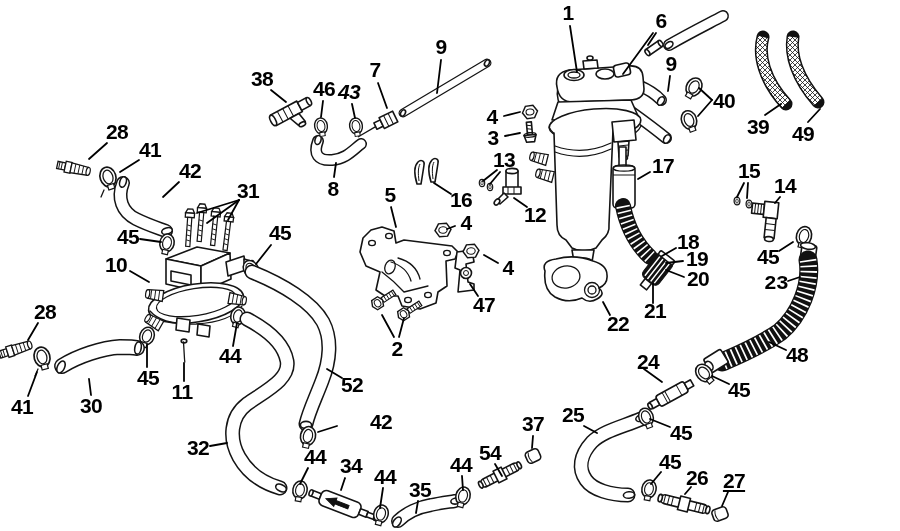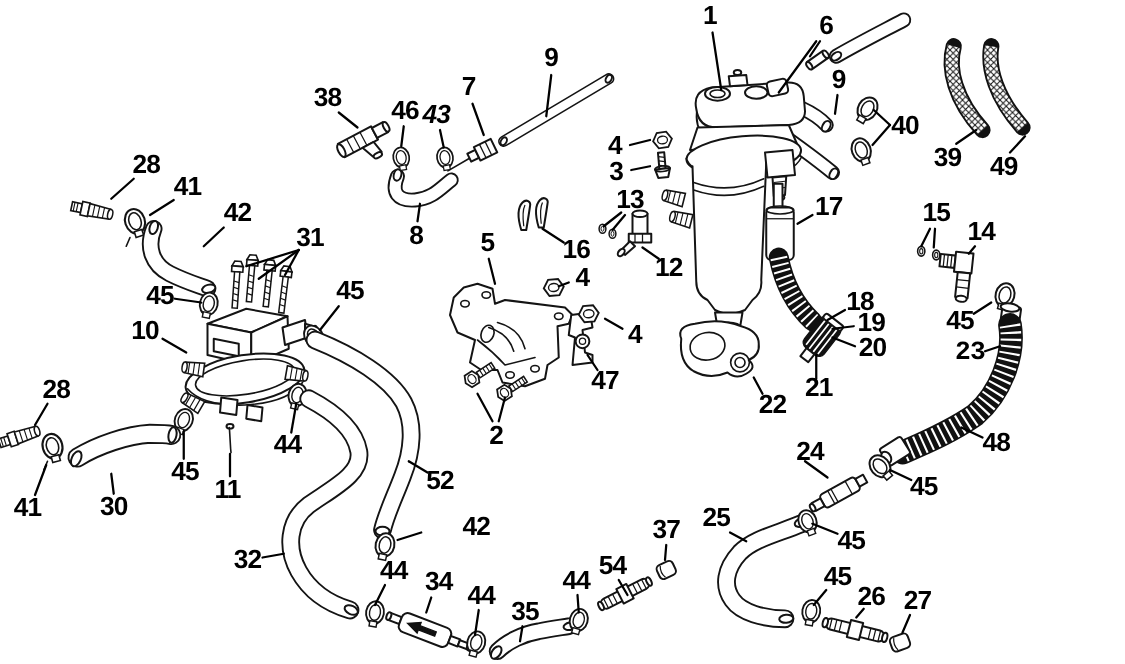--- a/index.html
+++ b/index.html
@@ -572,21 +572,21 @@
       <div class="callout" style="left: 349px; top: 422px; margin-left: 32px;">42</div>
       <div class="callout" style="left: 648px; top: 362px;">24</div>
       <div class="callout" style="left: 797px; top: 355px;">48</div>
       <div class="callout" style="left: 768px; top: 257px;">45</div>
       <div class="callout" style="left: 776px; top: 283px; font-family: Liberation Mono, monospace;">23</div>
       <div class="callout" style="left: 739px; top: 390px;">45</div>
       <div class="callout" style="left: 681px; top: 433px;">45</div>
       <div class="callout" style="left: 573px; top: 415px;">25</div>
       <div class="callout" style="left: 670px; top: 462px;">45</div>
       <div class="callout" style="left: 697px; top: 478px;">26</div>
-      <div class="callout" style="left: 734px; top: 481px;">27</div>
+      <div class="callout" style="left: 734px; top: 481px; text-decoration: underline;">27</div>
       <div class="callout" style="left: 533px; top: 424px;">37</div>
       <div class="callout" style="left: 490px; top: 453px;">54</div>
       <div class="callout" style="left: 461px; top: 465px;">44</div>
       <div class="callout" style="left: 420px; top: 490px;">35</div>
       <div class="callout" style="left: 385px; top: 477px;">44</div>
       <div class="callout" style="left: 351px; top: 466px;">34</div>
       <div class="callout" style="left: 315px; top: 457px;">44</div>
     </div>
 </div>
 

